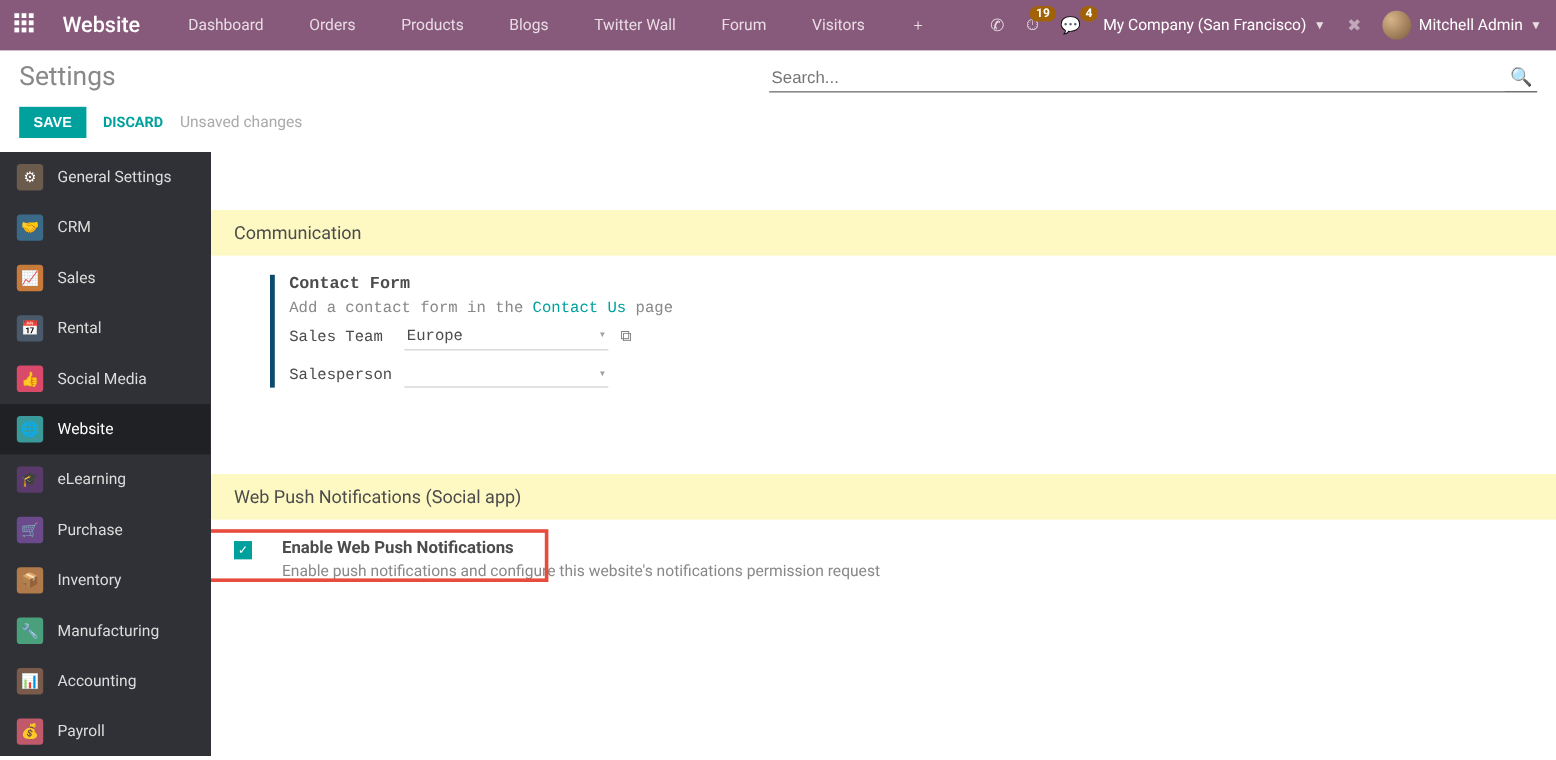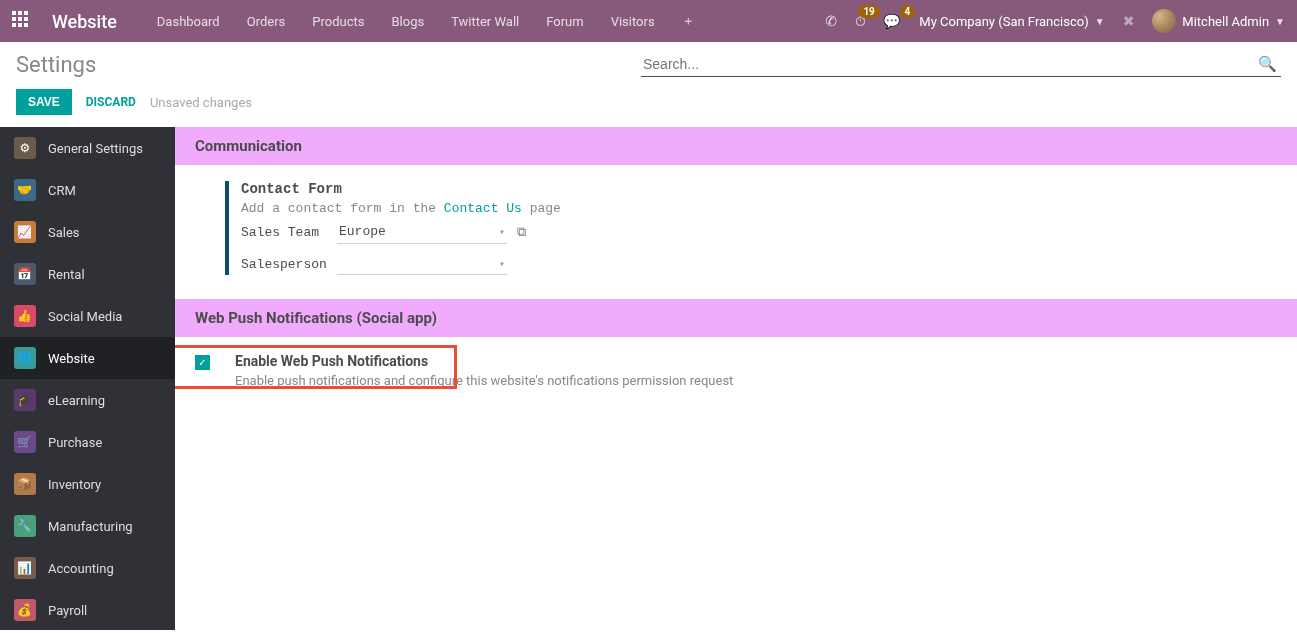--- a/index.html
+++ b/index.html
@@ -1,21 +1,21 @@
 <!DOCTYPE html>
 <html><head>
 <meta charset="utf-8">
 <style>
 * { box-sizing: border-box; margin: 0; padding: 0; }
 body { font-family: -apple-system, BlinkMacSystemFont, "Segoe UI", Roboto, "Helvetica Neue", Arial, sans-serif; font-size: 13px; color: #4c4c4c; background: #fff; }
 .topbar { background: #875A7B; height: 42px; display: flex; align-items: center; color: #fff; padding: 0 12px; }
 .apps-icon { width: 20px; height: 20px; display: grid; grid-template-columns: repeat(3,4px); grid-template-rows: repeat(3,4px); gap: 2px; margin-right: 20px; cursor: pointer; }
 .apps-icon span { background: #fff; }
 .brand { font-size: 18px; font-weight: 500; margin-right: 40px; }
-.topnav { display: flex; gap: 27px; flex: 1; align-items: center; }
+.topnav { display: flex; gap: 38px; flex: 1; align-items: center; }
 .topnav a { color: #e9dce4; font-size: 13px; cursor: pointer; }
 .topbar-right { display: flex; align-items: center; gap: 18px; }
 .badge-wrap { position: relative; display: flex; align-items: center; }
 .badge { position: absolute; top: -8px; right: -14px; background: #a16207; color: #fff; font-size: 10px; font-weight: 700; padding: 1px 5px; border-radius: 8px; }
 .company, .user { display: flex; align-items: center; gap: 6px; cursor: pointer; font-size: 13px; }
 .avatar { width: 24px; height: 24px; border-radius: 50%; background: radial-gradient(circle at 30% 30%, #d8b48a, #7a5a3a); }
 .caret { font-size: 10px; opacity: .8; }
 .subhead { display: flex; align-items: flex-end; padding: 10px 16px 0 16px; }
 .page-title { font-size: 22px; color: #888; font-weight: 400; }
 .search-wrap { margin-left: auto; flex: 1; max-width: 640px; display: flex; align-items: center; border-bottom: 1px solid #4c4c4c; }
@@ -28,21 +28,21 @@
 .main { display: flex; height: calc(100vh - 130px); }
 .sidebar { width: 175px; background: #2f3136; overflow-y: auto; scrollbar-width: thin; }
 .sidebar::-webkit-scrollbar { width: 10px; }
 .sidebar::-webkit-scrollbar-thumb { background: #888; }
 .side-item { display: flex; align-items: center; gap: 12px; padding: 10px 14px; color: #ddd; cursor: pointer; font-size: 13px; }
 .side-item.active { background: #1f2124; color: #fff; }
 .side-icon { width: 22px; height: 22px; display: flex; align-items: center; justify-content: center; border-radius: 3px; font-size: 12px; color: #fff; }
 .content { flex: 1; overflow-y: auto; background: #fff; position: relative; }
 .content::-webkit-scrollbar { width: 12px; }
 .content::-webkit-scrollbar-thumb { background: #ccc; }
-.section-head { background: #f0abfc; padding: 10px 20px; font-size: 15px; font-weight: 700; color: #4c4c4c; }
+.section-head { background: #fef9c3; padding: 10px 20px; font-size: 15px; font-weight: 400; color: #4c4c4c; margin-top: 48px; }
 .section-body { padding: 16px 30px 24px 50px; }
 .setting-row { display: flex; gap: 20px; margin-bottom: 10px; }
 .checkbox-col { width: 20px; padding-top: 2px; }
 .chk { width: 15px; height: 15px; border: 2px solid #00A09D; background: #00A09D; display: flex; align-items: center; justify-content: center; color: #fff; font-size: 10px; cursor: pointer; }
 .setting-title { font-weight: 700; color: #4c4c4c; font-size: 14px; }
 .setting-desc { color: #888; font-size: 13px; margin-top: 4px; }
 .link { color: #00A09D; cursor: pointer; }
 .inner-block { border-left: 1px solid #d8d8d8; margin-left: 10px; padding-left: 30px; margin-top: 12px; }
 .field-row { display: flex; align-items: center; margin-bottom: 18px; }
 .field-label { width: 200px; font-weight: 700; color: #4c4c4c; font-size: 13px; }

